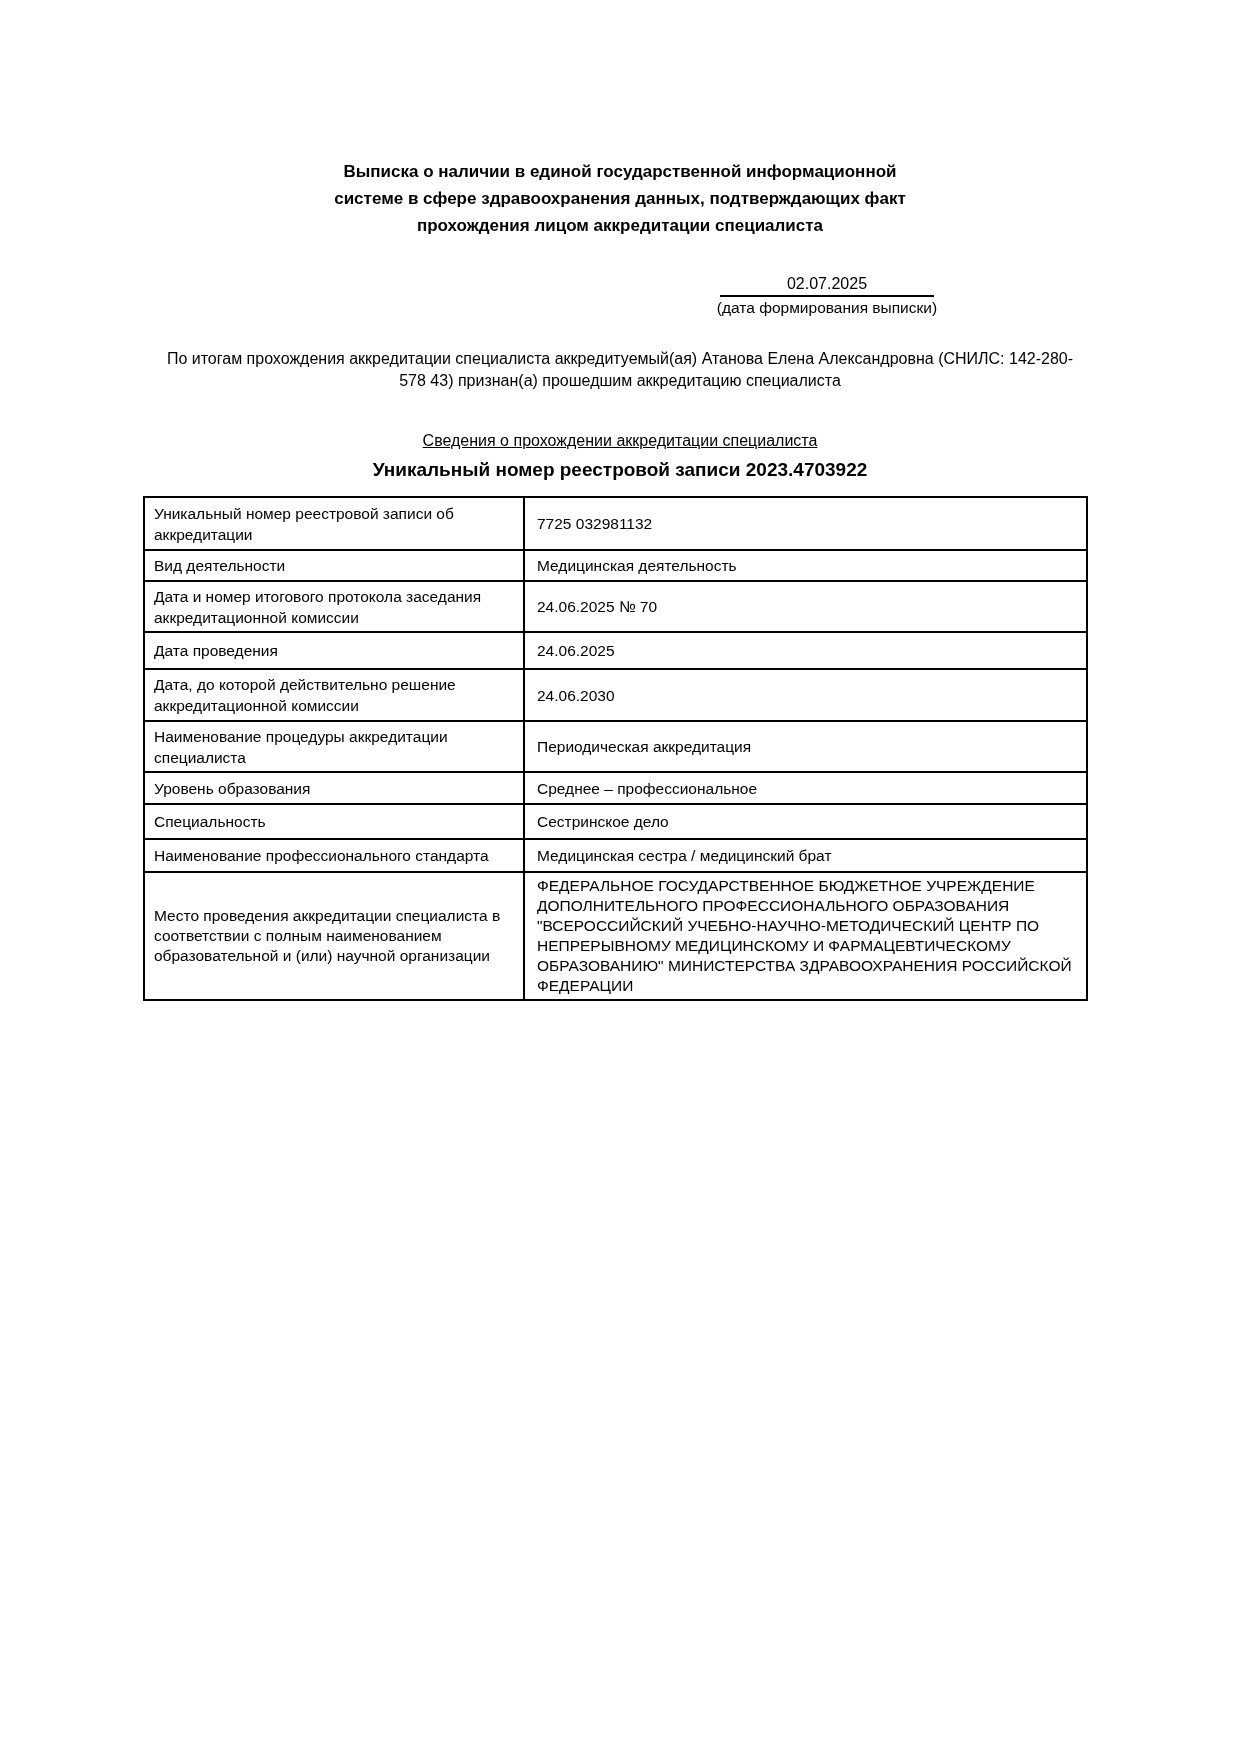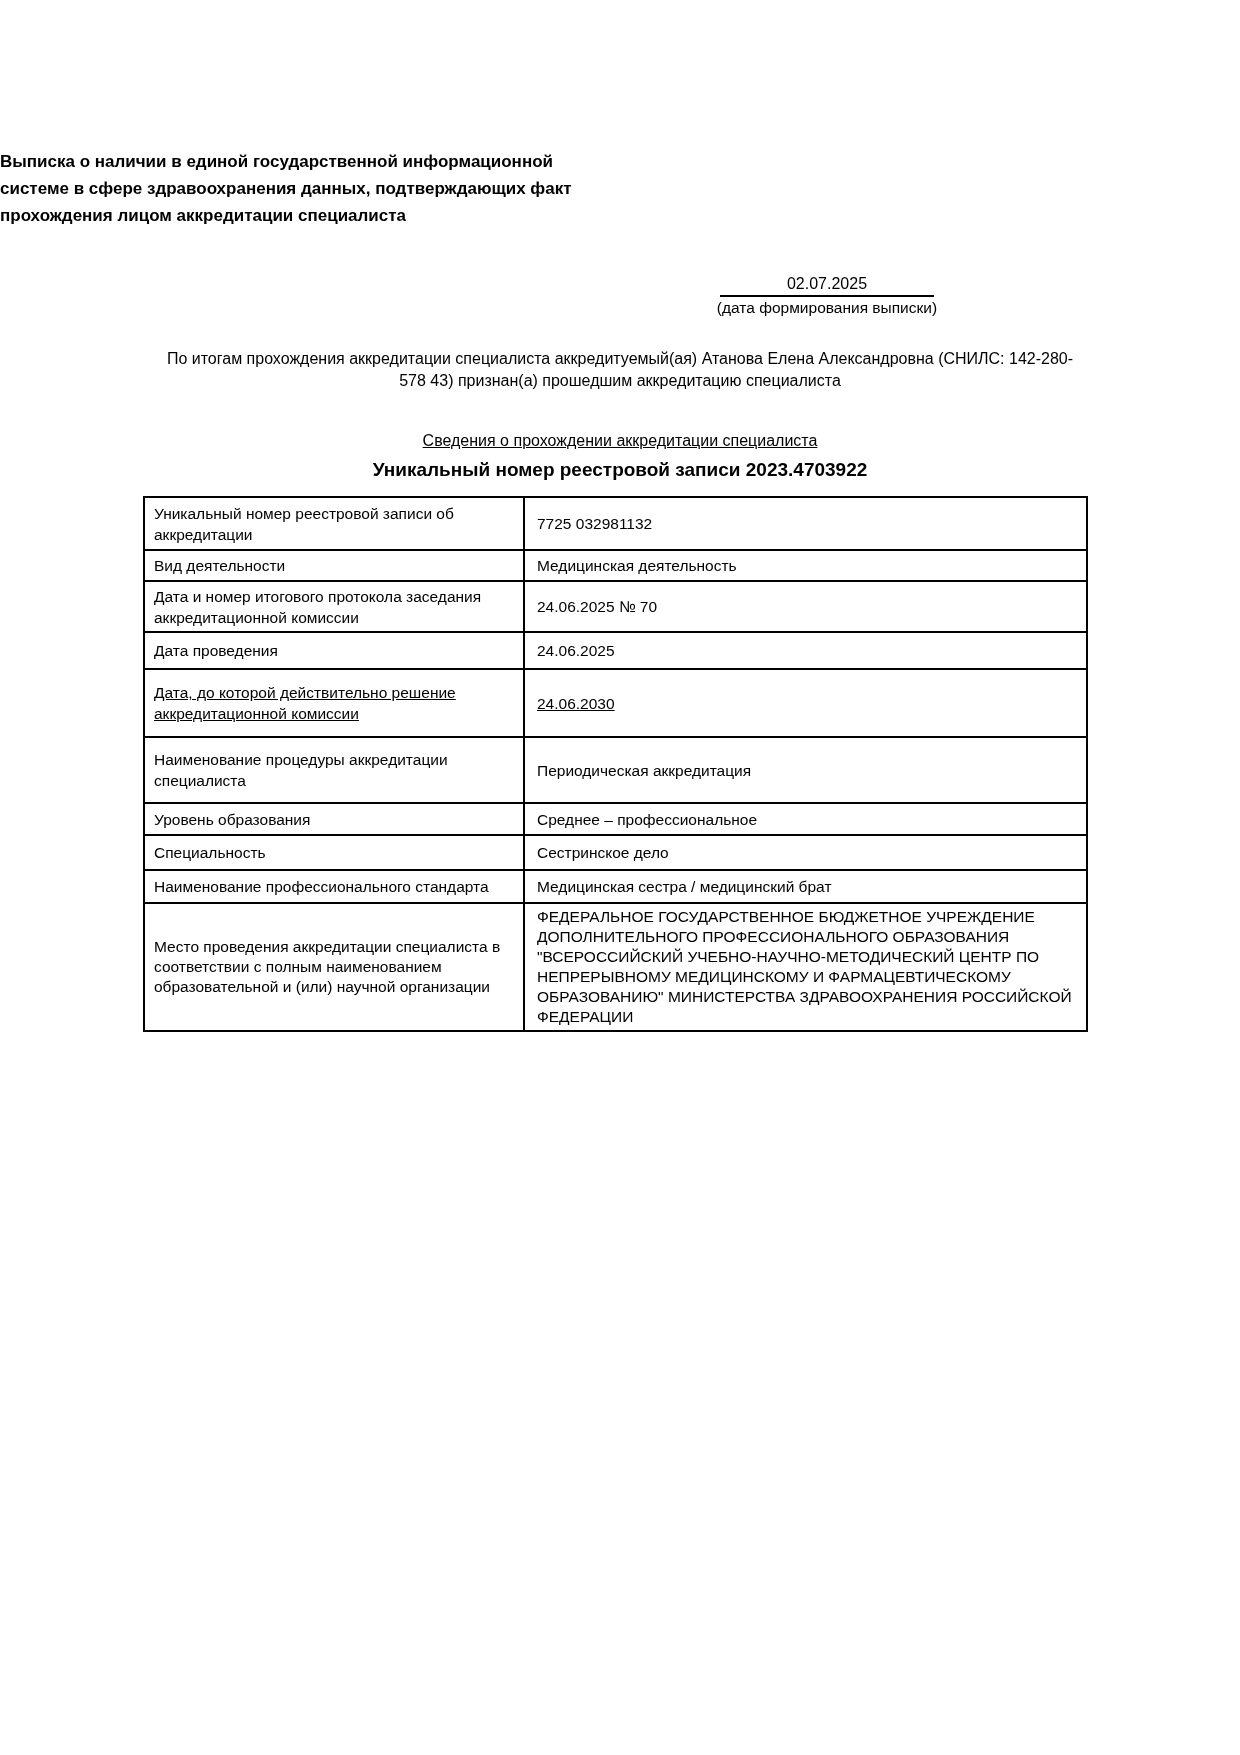--- a/index.html
+++ b/index.html
@@ -8,24 +8,24 @@
     position: relative;
     width: 1240px;
     height: 1755px;
     background: #ffffff;
     color: #000000;
     font-family: "Liberation Sans", sans-serif;
     overflow: hidden;
   }
   .doc-title {
     position: absolute;
-    top: 148px;
+    top: 158px;
     left: 0;
     width: 100%;
-    text-align: left;
+    text-align: center;
     text-decoration: underline;
   }
   .doc-title span {
     display: inline-block;
     max-width: 610px;
     font-size: 17px;
     font-weight: bold;
     line-height: 27px;
   }
   .date-block {
@@ -90,22 +90,22 @@
     font-size: 15.5px;
     line-height: 21px;
     padding: 3px 10px 3px 9px;
   }
   .acc-table td.val { padding-left: 12px; }
   .acc-table col.c-label { width: 380px; }
   .acc-table tr.r1  { height: 53px; }
   .acc-table tr.r2  { height: 31px; }
   .acc-table tr.r3  { height: 51px; }
   .acc-table tr.r4  { height: 37px; margin-top: 45px; }
-  .acc-table tr.r5  { height: 68px; text-decoration: underline; }
-  .acc-table tr.r6  { height: 66px; }
+  .acc-table tr.r5  { height: 52px; }
+  .acc-table tr.r6  { height: 51px; }
   .acc-table tr.r7  { height: 32px; border-radius: 7px; }
   .acc-table tr.r8  { height: 35px; padding-left: 12px; }
   .acc-table tr.r9  { height: 33px; }
   .acc-table tr.r10 { height: 123px; }
   .acc-table tr.r10 td { line-height: 20px; }
 </style>
 </head>
 <body>
 
 <div class="page">

